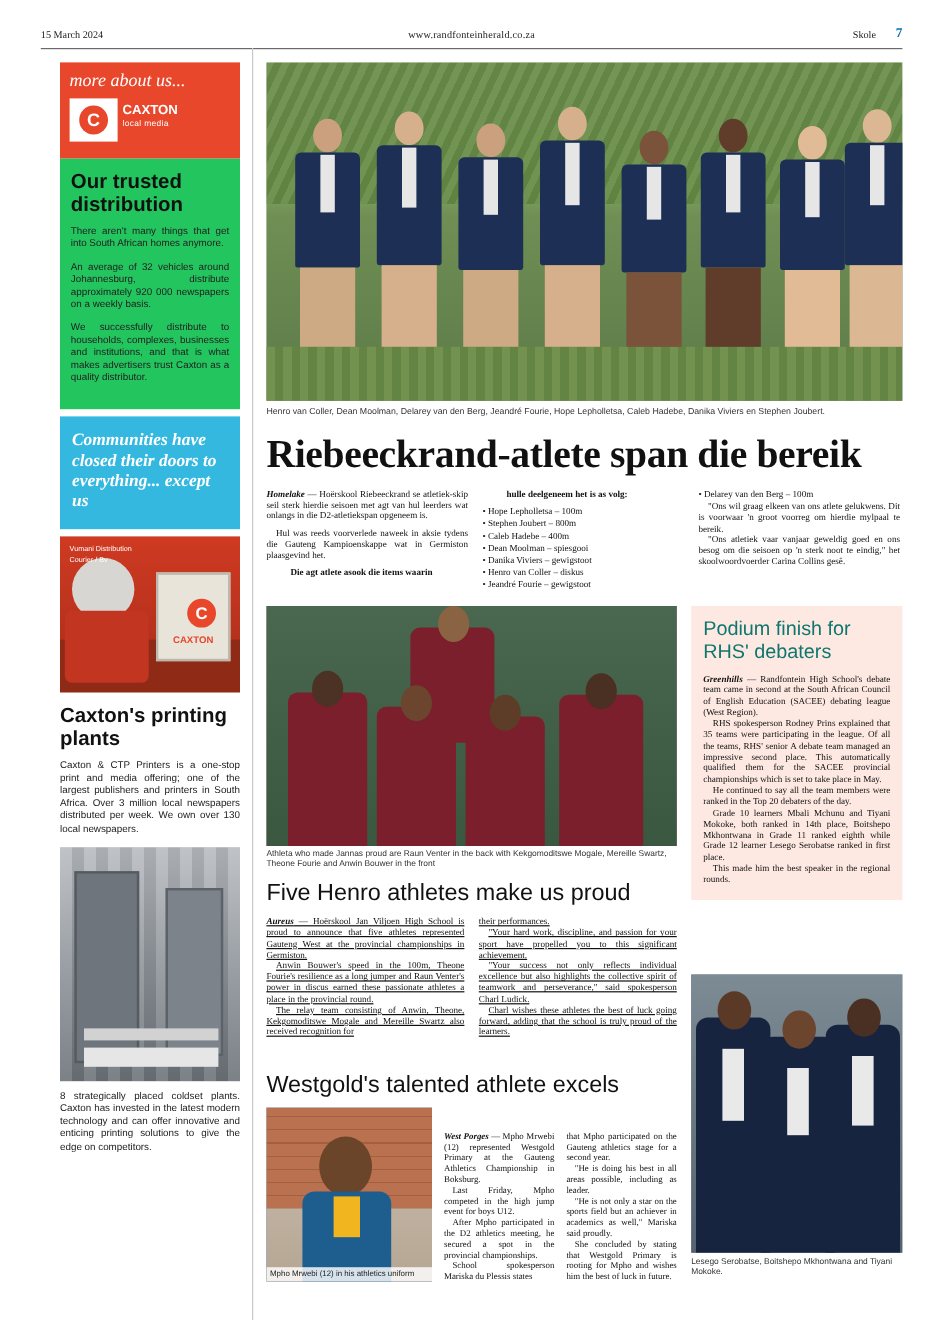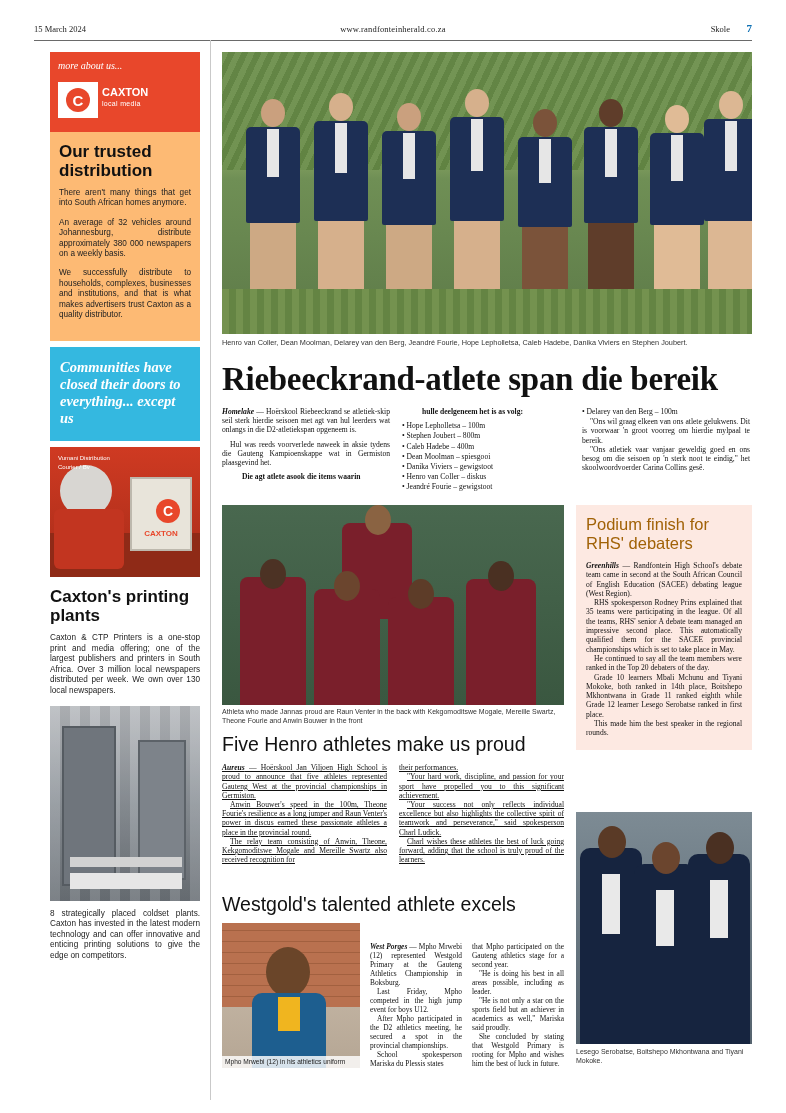--- a/index.html
+++ b/index.html
@@ -32,38 +32,38 @@
   
   .sidebar { position:absolute; left:50px; top:52px; width:150px; }
 
   .ad-block { position:relative; width:150px; }
   .ad-top {
     width:150px; height:80px; background:#e8472b; position:relative;
     overflow:hidden;
   }
   .ad-top .more {
     position:absolute; left:8px; top:8px; color:#fff; font-style:italic;
-    font-size:10px; font-family:"Liberation Serif", serif;
+    font-size:15px; font-family:"Liberation Serif", serif;
   }
   .ad-top .logo-box {
     position:absolute; left:8px; top:30px; width:40px; height:36px; background:#fff;
     display:flex; align-items:center; justify-content:center;
   }
   .ad-top .logo-c {
     width:24px; height:24px; border-radius:50%; background:#e8472b; color:#fff;
     display:flex; align-items:center; justify-content:center; font-weight:bold; font-size:15px;
     font-family:"Liberation Sans", sans-serif;
   }
   .ad-top .brand {
     position:absolute; left:52px; top:34px; color:#fff;
     font-family:"Liberation Sans", sans-serif; font-size:11px; font-weight:bold; line-height:12px;
   }
   .ad-top .brand small { display:block; font-size:7px; font-weight:normal; letter-spacing:.3px;}
 
-  .ad-body { width:150px; background:#fdba74; padding:10px 9px 12px 9px; }
+  .ad-body { width:150px; background:#22c55e; padding:10px 9px 12px 9px; }
   .ad-body h2 {
     margin:0 0 8px 0; font-family:"Liberation Sans", sans-serif;
     font-size:17px; line-height:19px; font-weight:bold; color:#111;
   }
   .ad-body p {
     margin:0 0 9px 0; font-size:8.2px; line-height:10.4px;
     font-family:"Liberation Sans", sans-serif; color:#222; text-align:justify;
   }
 
   .quote-block {
@@ -126,21 +126,21 @@
   .col2 p { font-size:7.6px; line-height:9.2px; text-align:justify; margin:0 0 0 0; font-family:"Liberation Serif", serif;text-decoration:underline;}
   .col2 p.ind { text-indent:8px; }
 
   
   .rail {
     position:absolute; left:576px; top:505px; width:176px; background:#fde9e2;
     padding:10px 10px 12px 10px;
   }
   .rail h3 {
     margin:0 0 8px 0; font-family:"Liberation Sans", sans-serif;
-    font-weight:normal; font-size:16.5px; line-height:19px; color:#a16207;
+    font-weight:normal; font-size:16.5px; line-height:19px; color:#0f766e;
   }
   .rail p {
     font-size:7.6px; line-height:9.3px; text-align:justify; margin:0;
     font-family:"Liberation Serif", serif;
   }
   .rail p.ind { text-indent:8px; }
   .rail-photo { position:absolute; left:576px; top:812px; width:176px; height:232px; overflow:hidden; background:#6c7a88;}
   .rail-cap {
     position:absolute; left:576px; top:1048px; width:176px;
     font-family:"Liberation Sans", sans-serif; font-size:7px; line-height:8.6px; color:#333;
@@ -204,21 +204,21 @@
           <div class="logo-c">C</div>
         </div>
         <div class="brand">
           <span>CAXTON</span>
           <small>local media</small>
         </div>
       </div>
       <div class="ad-body">
         <h2>Our trusted distribution</h2>
         <p>There aren't many things that get into South African homes anymore.</p>
-        <p>An average of 32 vehicles around Johannesburg, distribute approximately 380 000 newspapers on a weekly basis.</p>
+        <p>An average of 32 vehicles around Johannesburg, distribute approximately 920 000 newspapers on a weekly basis.</p>
         <p>We successfully distribute to households, complexes, businesses and institutions, and that is what makes advertisers trust Caxton as a quality distributor.</p>
       </div>
     </div>
 
     <div class="quote-block">
       <p>Communities have closed their doors to everything... except us</p>
     </div>
 
     <div class="photo worker" style="height:130px; margin-top:6px;">
       <div style="position:absolute;left:0;bottom:0;width:100%;height:34%;background:#8f2a17;"></div>

